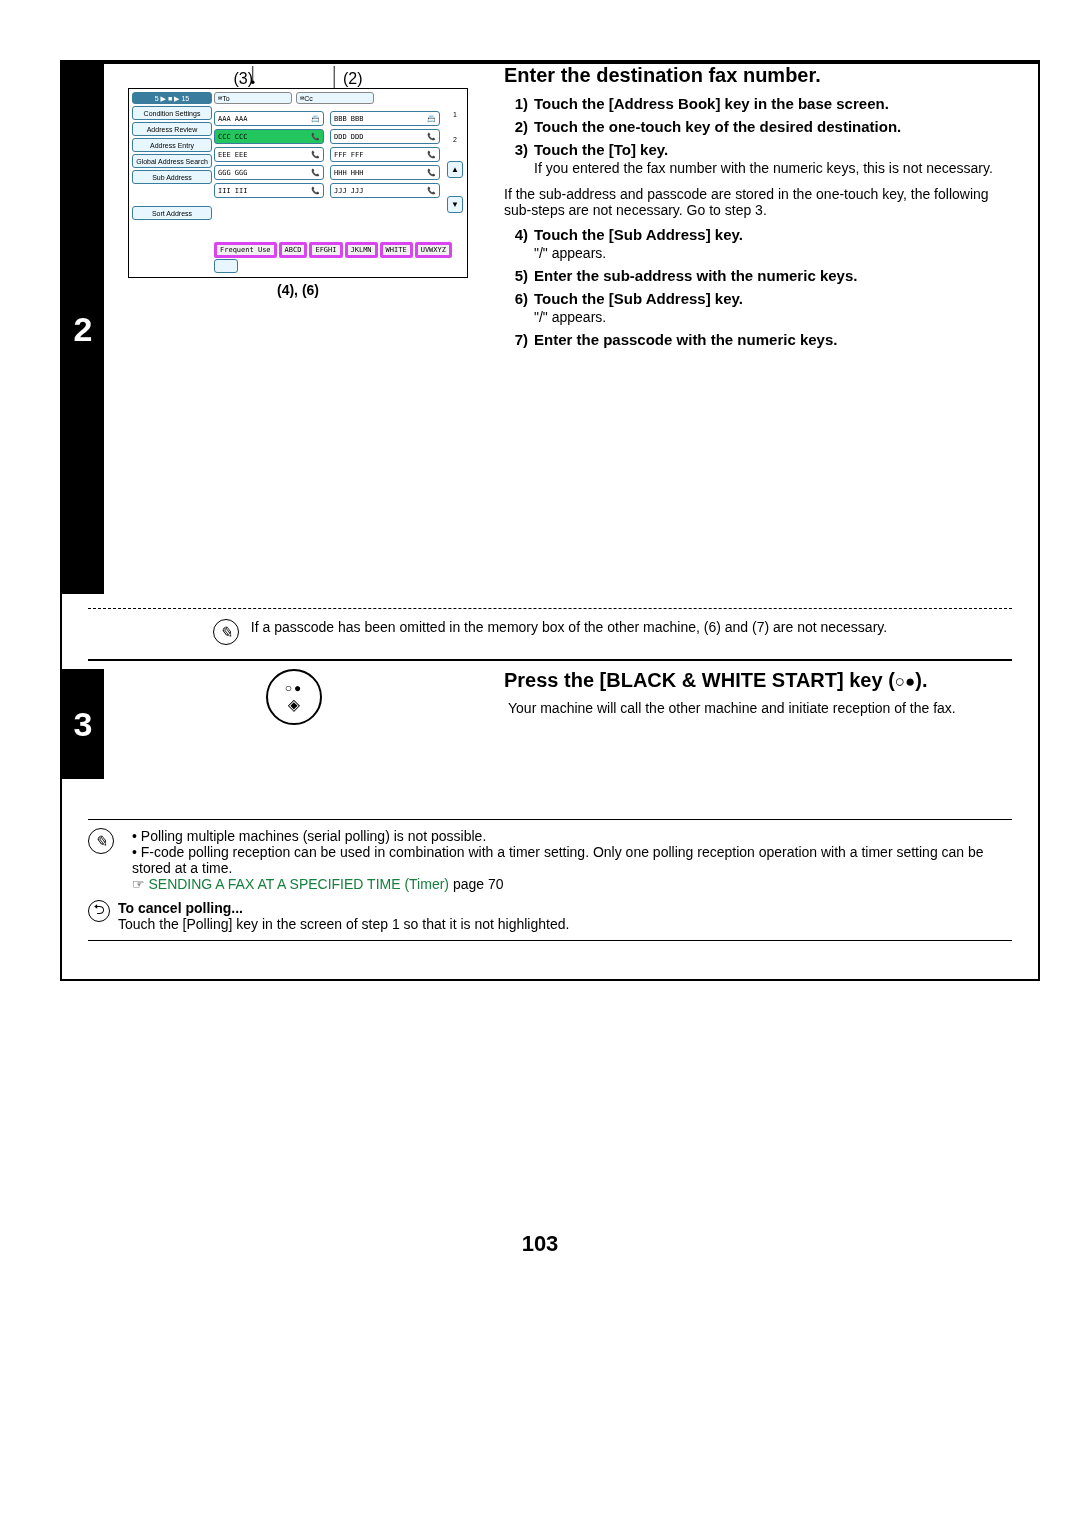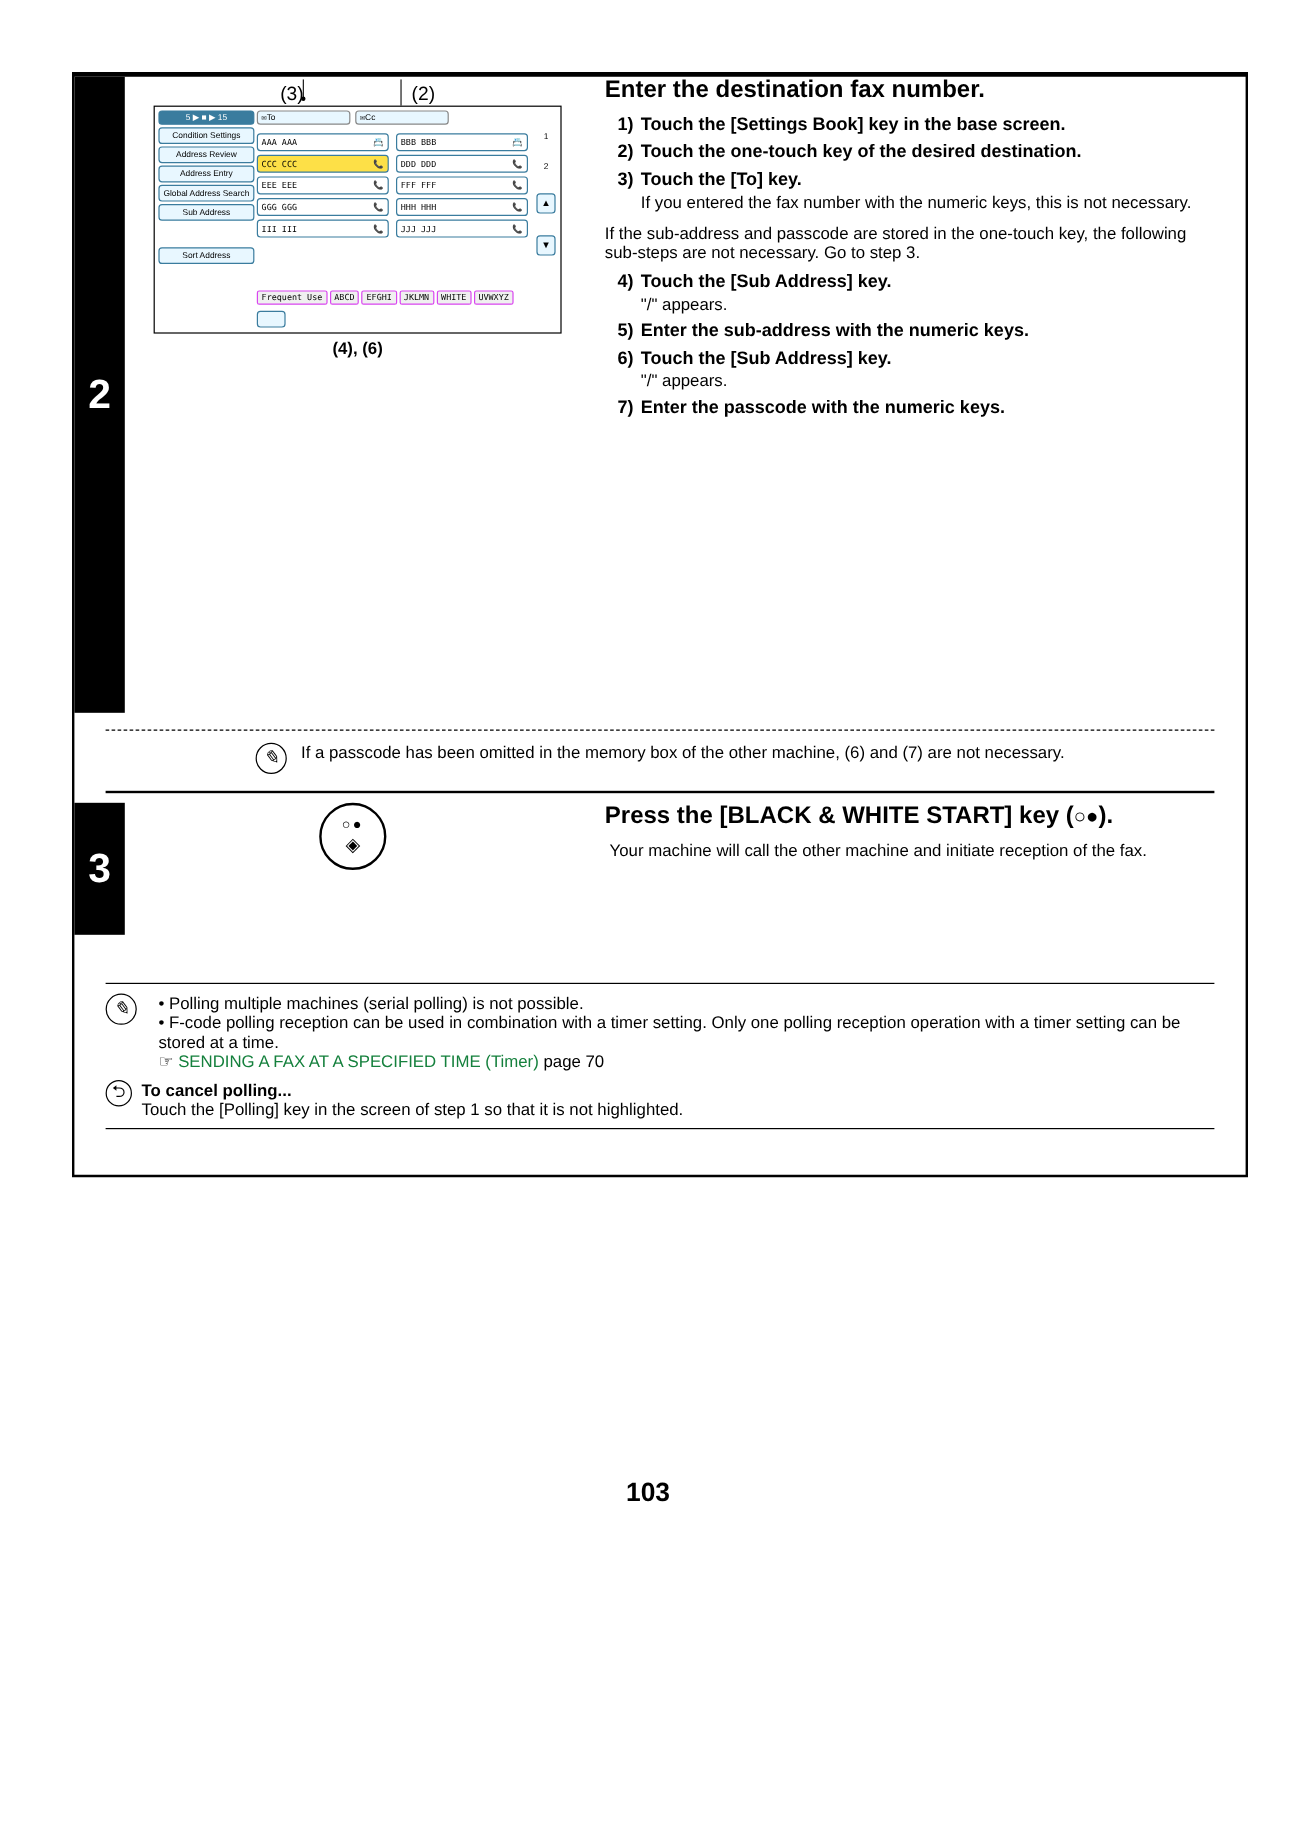--- a/index.html
+++ b/index.html
@@ -117,40 +117,40 @@
     border:1px solid #3a7c9e;
     border-radius:3px;
     background:#fff;
     height:15px;
     font-size:7px;
     padding:0 3px;
     display:flex; align-items:center;
     justify-content:space-between;
     font-family: monospace;
   }
-  .diag-entry.sel { background:#fde047; }
+  .diag-entry.sel { background:#22c55e; }
   .diag-scroll {
     position:absolute; right:4px; top:22px;
     width:16px;
     display:flex; flex-direction:column; gap:18px;
     font-size:8px;
   }
   .diag-scroll-btn {
     border:1px solid #3a7c9e; border-radius:3px;
     background:#e8f7ff; height:17px;
     display:flex;align-items:center;justify-content:center;
   }
   .diag-bottom {
     position:absolute;
     left:85px; top:153px;
     display:flex; gap:2px;
     font-size:7px;
   }
   .diag-bottom-btn {
-    border:1px solid #d946ef; border-radius:2px;
+    border:3px solid #d946ef; border-radius:2px;
     background:#f0f0f0;
     padding:1px 3px;
     font-family:monospace;
   }
   .diag-sort {
     position:absolute;
     left:85px; top:170px;
     border:1px solid #3a7c9e; border-radius:3px;
     background:#e8f7ff;
     width:24px; height:14px;
@@ -377,21 +377,21 @@
           </div>
 
           <div class="below-label">(4), (6)</div>
         </div>
 
         <div class="right-col">
           <h3 class="step-title">Enter the destination fax number.</h3>
 
           <div class="substep">
             <span class="sn">1)</span>
-            <span class="st">Touch the [Settings Book] key in the base screen.</span>
+            <span class="st">Touch the [Address Book] key in the base screen.</span>
           </div>
           <div class="substep">
             <span class="sn">2)</span>
             <span class="st">Touch the one-touch key of the desired destination.</span>
           </div>
           <div class="substep">
             <span class="sn">3)</span>
             <span class="st">Touch the [To] key.</span>
           </div>
           <div class="subnote">If you entered the fax number with the numeric keys, this is not necessary.</div>

